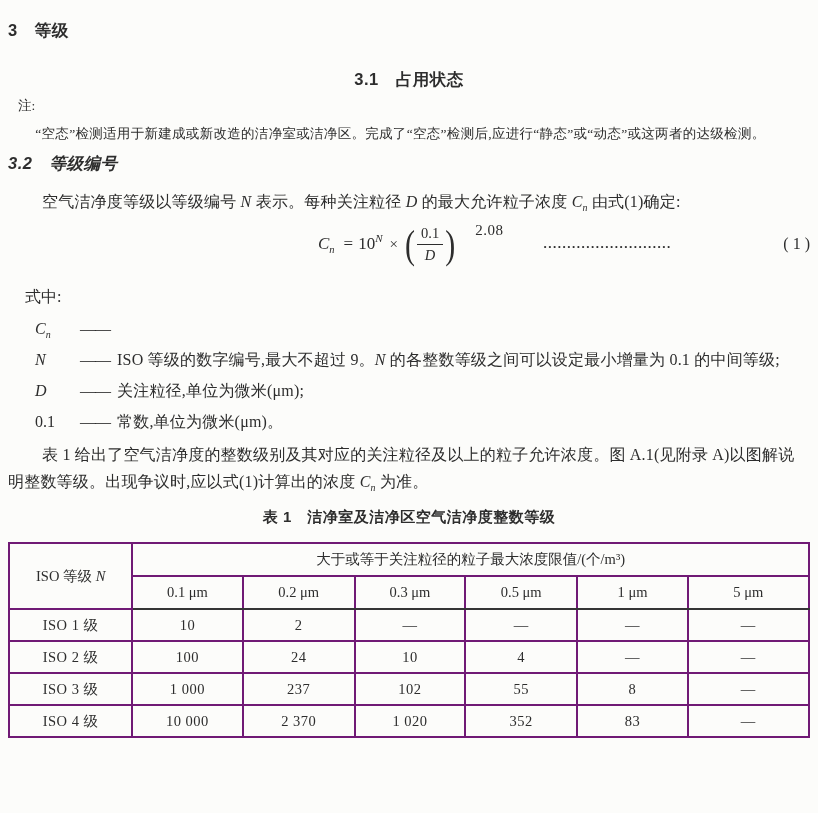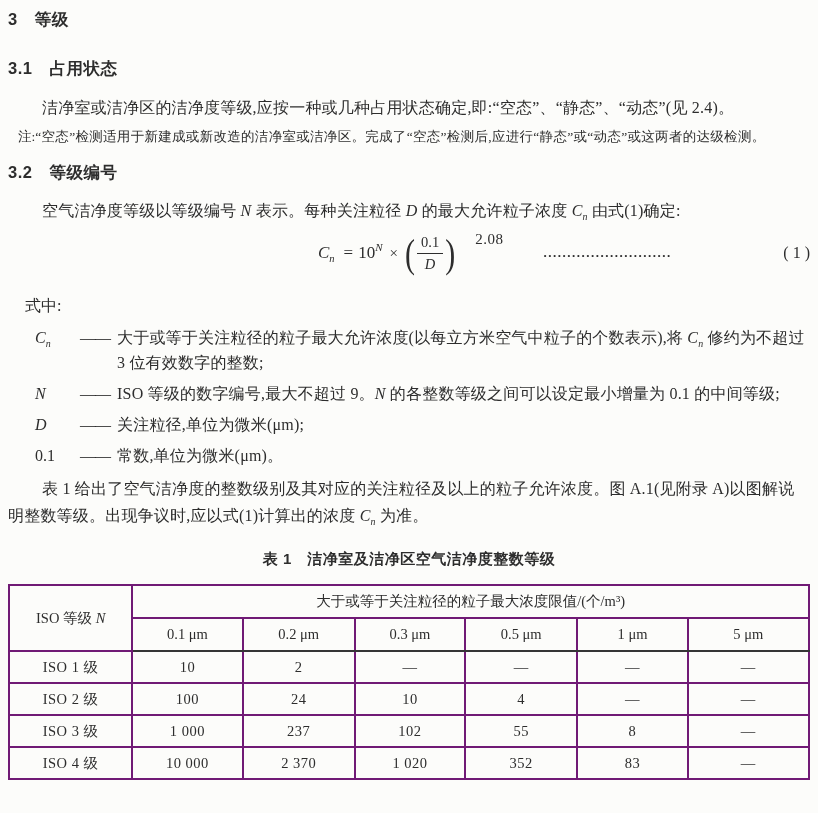--- a/index.html
+++ b/index.html
@@ -3,37 +3,37 @@
 <meta charset="utf-8">
 <style>
   * { margin:0; padding:0; box-sizing:border-box; }
   html,body { width:818px; height:813px; overflow:hidden; }
   body {
     background:#fcfcfa;
     color:#2d2d2d;
     font-family:"Liberation Serif","DejaVu Serif",serif;
     font-size:16px;
   }
-  .page { padding:8px 8px 0 8px; width:818px; }
+  .page { padding:19px 8px 0 8px; width:818px; }
 
   .h-sec {
     font-family:"Liberation Sans","DejaVu Sans",sans-serif;
     font-weight:bold; font-size:16.5px; line-height:22px;
     white-space:pre-wrap; letter-spacing:0.5px;
   }
-  .h-sub1 { margin-top:27px; }
-  .h-sub2 { margin-top:12px; }
+  .h-sub1 { margin-top:27px;text-align:center; }
+  .h-sub2 { margin-top:6px;font-style:italic; }
 
   .para { line-height:27px; text-indent:34px; letter-spacing:0.2px; }
   .p-occ { margin-top:15px; }
   .p-intro { margin-top:14px; }
 
   .note { display:flex; margin-top:3px; font-size:13.5px; line-height:25px; padding:0 2px 0 10px; }
   .note-label { flex:0 0 auto; white-space:nowrap; }
-  .note-text { flex:1; letter-spacing:0.3px; }
+  .note-text { flex:1; letter-spacing:0.3px;margin-top:28px; }
 
   .var { font-style:italic; font-family:"Liberation Serif","DejaVu Serif",serif; }
   .subn { font-size:0.62em; vertical-align:sub; line-height:0; }
 
   
   .formula-row { display:flex; align-items:center; margin-top:4px; height:50px; }
   .f-pre { flex:0 0 310px; }
   .f-expr { display:inline-flex; align-items:center; font-size:17px; }
   .f-lhs { margin-right:4px; }
   .f-eq { margin:0 5px; }
@@ -52,21 +52,21 @@
   .where { margin-top:15px; padding-left:17px; line-height:26px; }
 
   .def-row { display:flex; line-height:25px; margin-top:6px; }
   .def-term { flex:0 0 72px; padding-left:27px; font-size:16px; white-space:nowrap; }
   .def-dash { flex:0 0 auto; margin-right:7px; letter-spacing:-1px; }
   .def-text { flex:1; letter-spacing:0.2px; padding-right:2px; }
 
   .p-close { margin-top:7px; line-height:27px; }
 
   .tbl-caption {
-    margin-top:21px; text-align:center;
+    margin-top:13px; text-align:center;
     font-family:"Liberation Sans","DejaVu Sans",sans-serif;
     font-weight:bold; font-size:15px; white-space:pre-wrap; letter-spacing:0.5px;
   }
 
   table.iso {
     margin-top:15px; width:802px; border-collapse:collapse; table-layout:fixed;
     font-size:14.5px; color:#2d2d2d;
   }
   table.iso th, table.iso td {
     border:2px solid #701a75; text-align:center; vertical-align:middle;
@@ -81,21 +81,20 @@
 </style>
 </head>
 <body>
 
 <div class="page">
 
   <div class="h-sec">3　等级</div>
 
   <div class="h-sec h-sub1">3.1　占用状态</div>
 
-  <p class="para p-occ">洁净室或洁净区的洁净度等级,应按一种或几种占用状态确定,即:“空态”、“静态”、“动态”(见 2.4)。</p>
 
   <div class="note">
     <span class="note-label">注:</span>
     <span class="note-text">“空态”检测适用于新建成或新改造的洁净室或洁净区。完成了“空态”检测后,应进行“静态”或“动态”或这两者的达级检测。</span>
   </div>
 
   <div class="h-sec h-sub2">3.2　等级编号</div>
 
   <p class="para p-intro"><span>空气洁净度等级以等级编号 </span><span class="var">N</span><span> 表示。每种关注粒径 </span><span class="var">D</span><span> 的最大允许粒子浓度 </span><span class="var">C</span><span class="var subn">n</span><span> 由式(1)确定:</span></p>
 
@@ -116,21 +115,20 @@
     </span>
     <span class="f-leader">...........................</span>
     <span class="f-label">( 1 )</span>
   </div>
 
   <div class="where">式中:</div>
 
   <div class="def-row">
     <span class="def-term"><span class="var">C</span><span class="var subn">n</span></span>
     <span class="def-dash">——</span>
-    <span class="def-text"><span>大于或等于关注粒径的粒子最大允许浓度(以每立方米空气中粒子的个数表示),将 </span><span class="var">C</span><span class="var subn">n</span><span> 修约为不超过 3 位有效数字的整数;</span></span>
   </div>
   <div class="def-row">
     <span class="def-term"><span class="var">N</span></span>
     <span class="def-dash">——</span>
     <span class="def-text"><span>ISO 等级的数字编号,最大不超过 9。</span><span class="var">N</span><span> 的各整数等级之间可以设定最小增量为 0.1 的中间等级;</span></span>
   </div>
   <div class="def-row">
     <span class="def-term"><span class="var">D</span></span>
     <span class="def-dash">——</span>
     <span class="def-text"><span>关注粒径,单位为微米(μm);</span></span>

